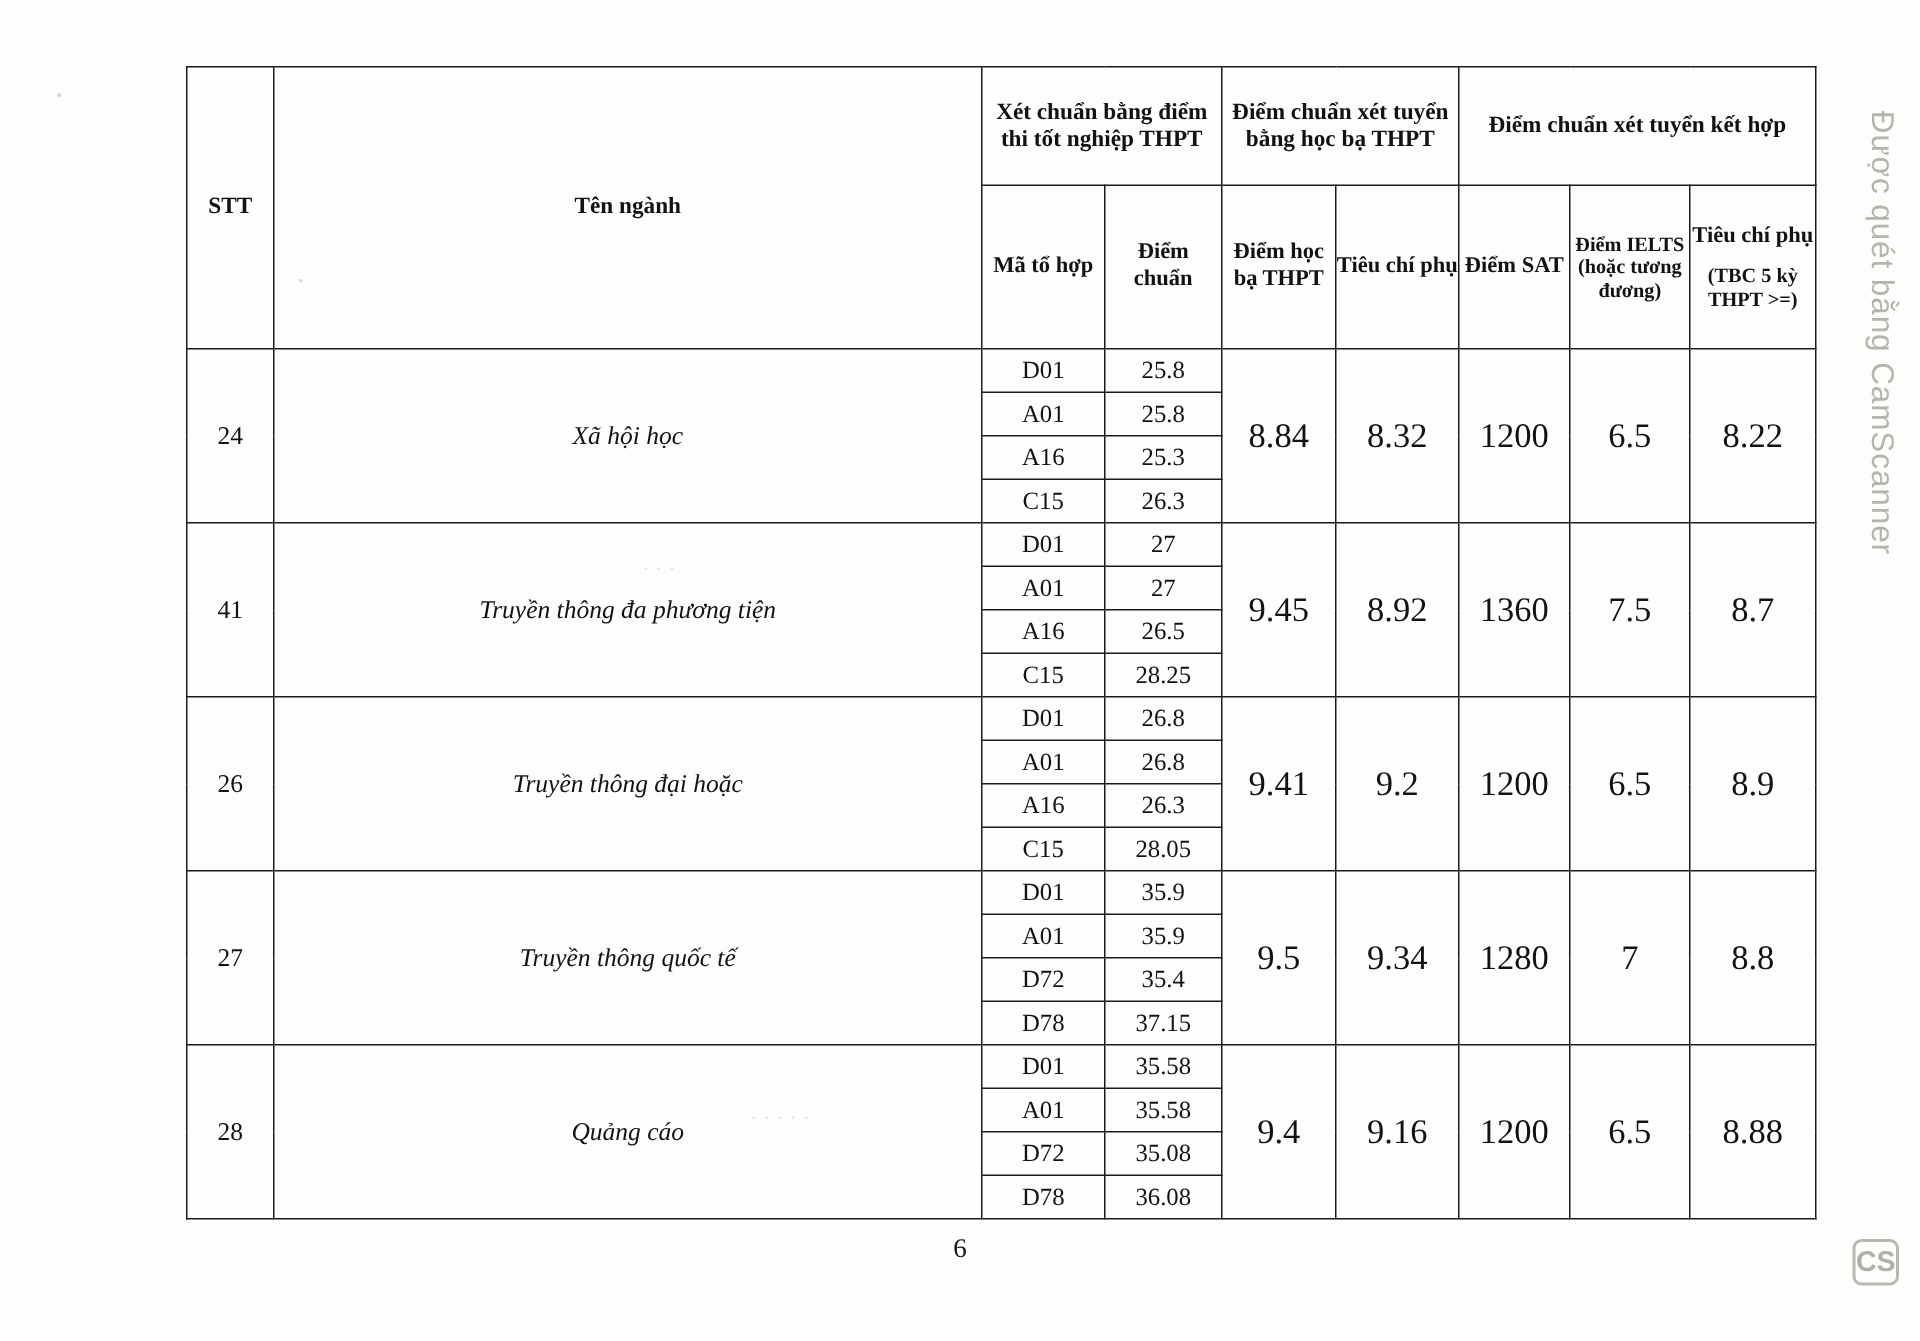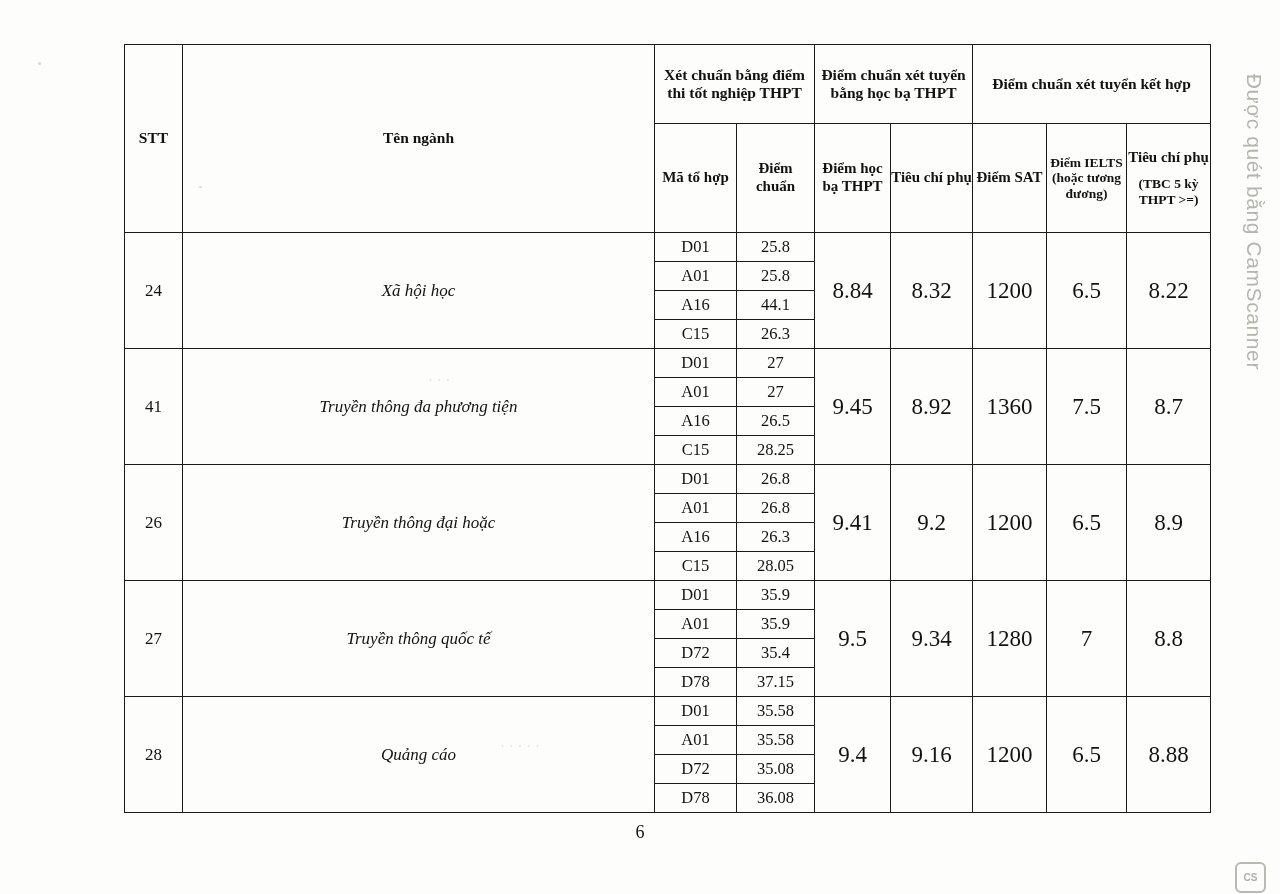--- a/index.html
+++ b/index.html
@@ -110,28 +110,28 @@
     transform-origin: right top;
     font-family: "Liberation Sans", sans-serif;
     font-size: 21px;
     color: #b5b5b0;
     letter-spacing: .6px;
     white-space: nowrap;
   }
   .cs-badge {
     position: absolute;
     right: 14px;
-    top: 862px;
+    top: 826px;
     width: 27px;
     height: 27px;
     border: 2px solid #b9b9b4;
     border-radius: 6px;
     color: #b0b0ab;
     font-family: "Liberation Sans", sans-serif;
-    font-size: 10px;
+    font-size: 19px;
     font-weight: bold;
     display: flex;
     align-items: center;
     justify-content: center;
   }
 
   
   .ghost {
     position: absolute;
     font-family: "Liberation Serif", serif;
@@ -196,21 +196,21 @@
           <td class="val" rowspan="4">1200</td>
           <td class="val" rowspan="4">6.5</td>
           <td class="val" rowspan="4">8.22</td>
         </tr>
         <tr>
           <td class="code">A01</td>
           <td class="score">25.8</td>
         </tr>
         <tr>
           <td class="code">A16</td>
-          <td class="score">44.1</td>
+          <td class="score">25.3</td>
         </tr>
         <tr>
           <td class="code">C15</td>
           <td class="score">26.3</td>
         </tr>
         <tr>
           <td class="stt" rowspan="4">41</td>
           <td class="name" rowspan="4">Truyền thông đa phương tiện</td>
           <td class="code">D01</td>
           <td class="score">27</td>

